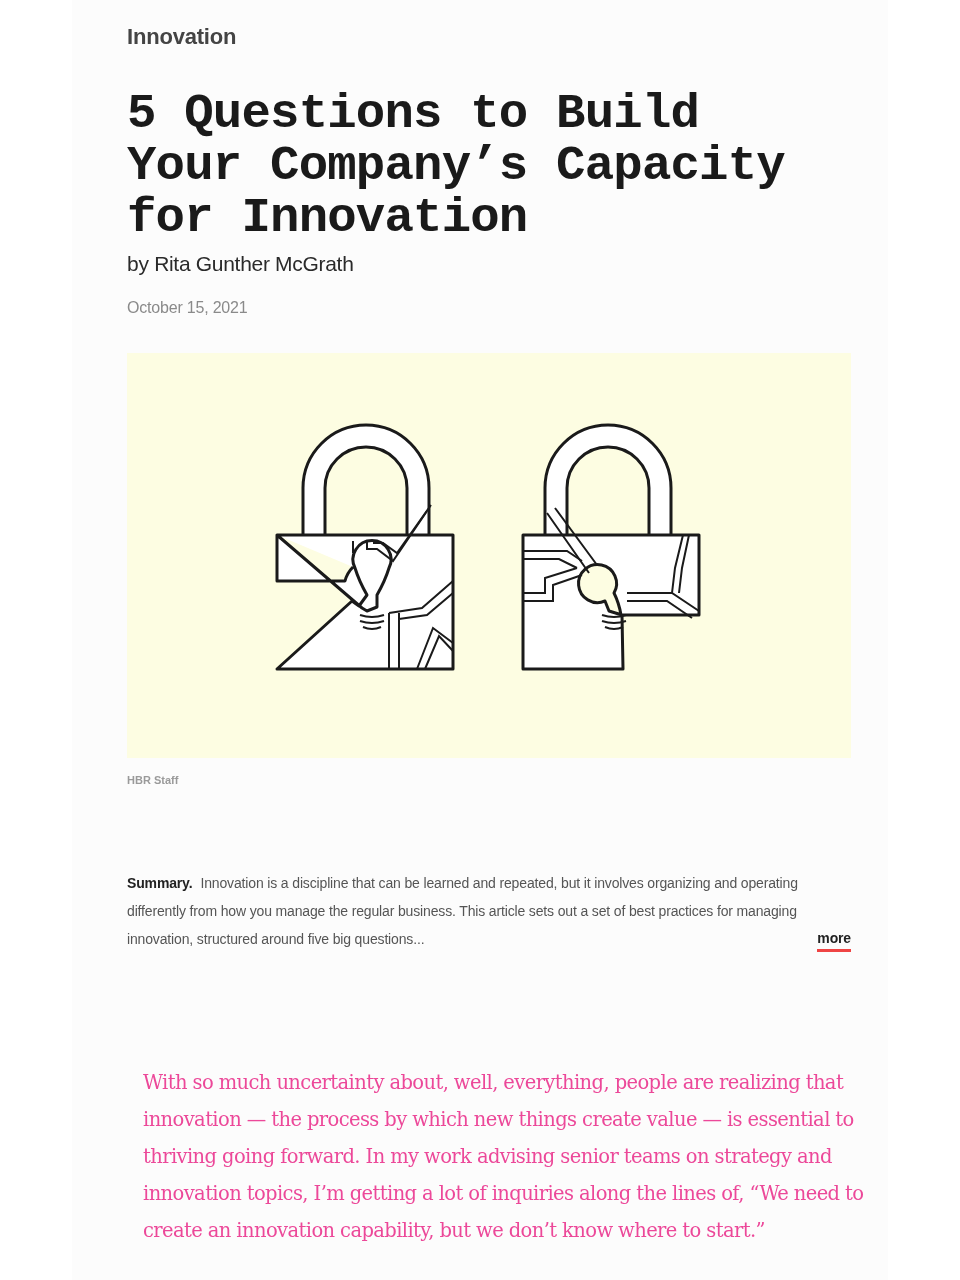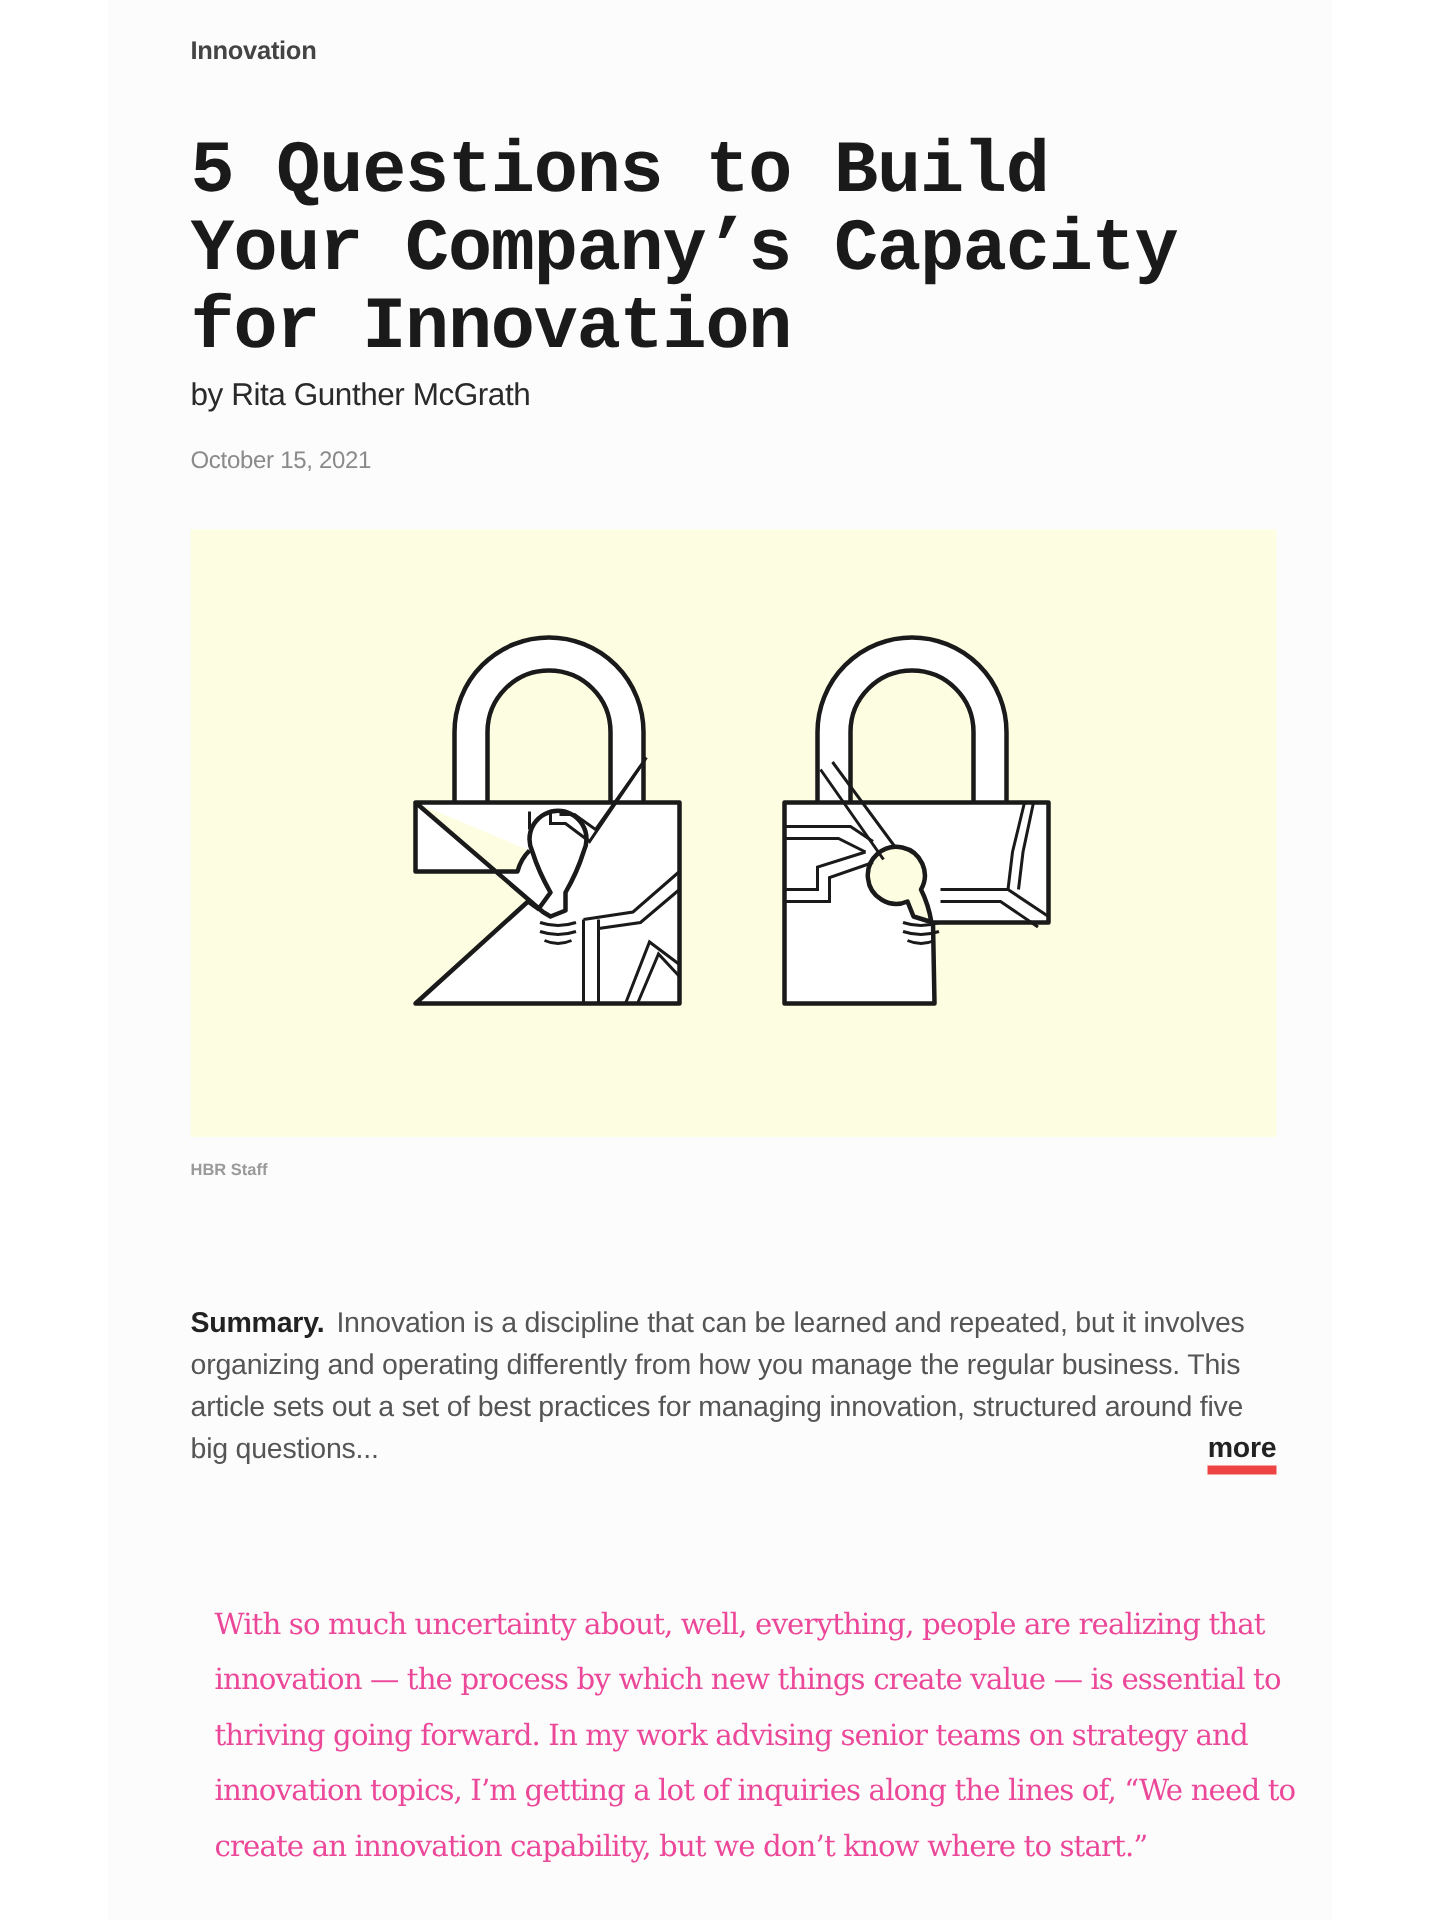--- a/index.html
+++ b/index.html
@@ -26,21 +26,21 @@
     .content {
       position: absolute;
       left: 127px;
       top: 0;
       width: 724px;
     }
     .topic-tag {
       position: absolute;
       top: 24px;
       left: 0;
-      font-size: 17px;
+      font-size: 22px;
       font-weight: bold;
       color: #444444;
       letter-spacing: -0.2px;
       text-decoration: none;
     }
     .title {
       position: absolute;
       top: 88px;
       left: 0;
       width: 700px;
@@ -91,36 +91,36 @@
       left: 0;
       font-size: 11px;
       color: #9a9a9a;
       font-weight: bold;
     }
     .summary {
       position: absolute;
       top: 869px;
       left: 0;
       width: 724px;
-      font-size: 19px;
+      font-size: 14px;
       line-height: 28px;
       color: #555555;
       letter-spacing: -0.15px;
     }
     .summary .label {
       font-weight: bold;
       color: #222222;
       margin-right: 8px;
     }
     .summary .more {
       font-weight: bold;
       color: #222222;
       float: right;
       text-decoration: none;
-      border-bottom: 6px solid #ef4444;
+      border-bottom: 3px solid #ef4444;
       line-height: 22px;
       margin-top: 2px;
       cursor: pointer;
     }
     .body-text {
       position: absolute;
       top: 1048px;
       left: 0;
       width: 724px;
       font-family: "DejaVu Serif", "Liberation Serif", serif;

